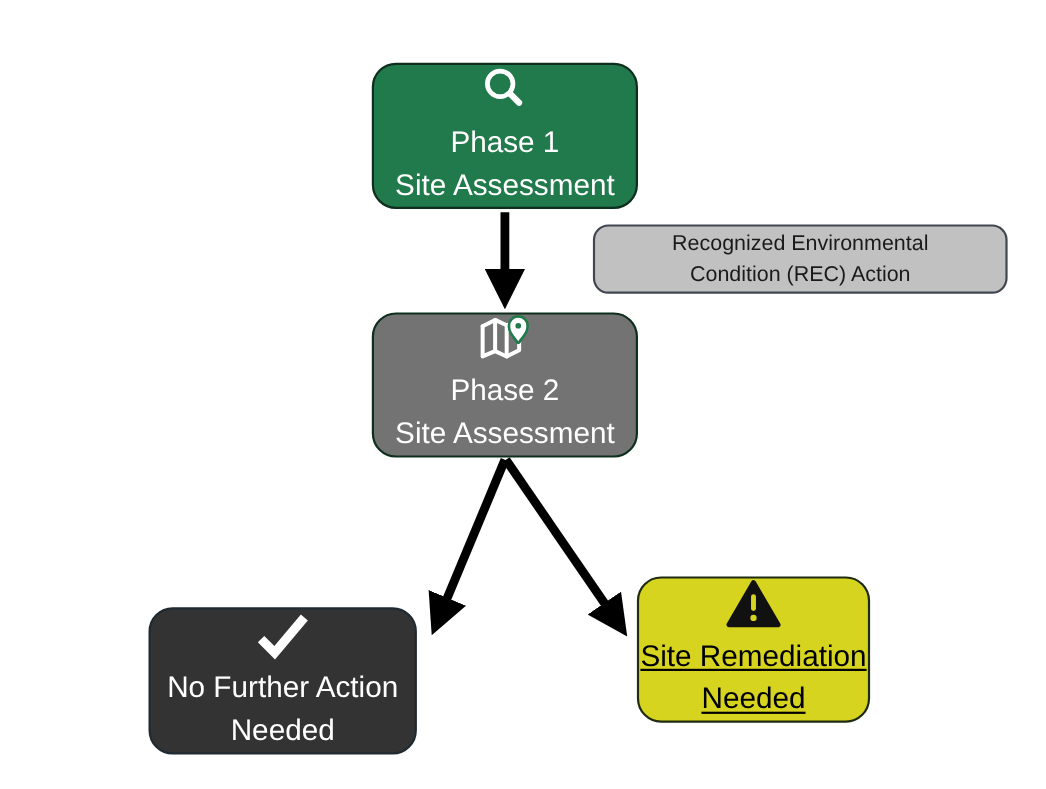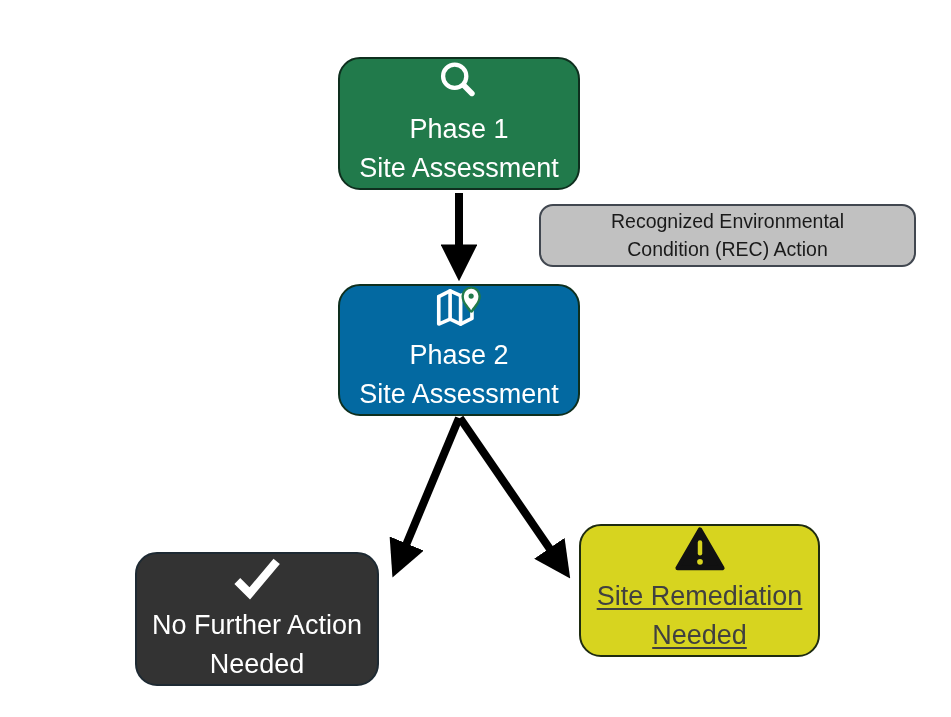--- a/index.html
+++ b/index.html
@@ -35,21 +35,21 @@
     white-space: nowrap;
   }
   #phase1 {
     left: 338px; top: 57px; width: 242px; height: 133px;
     background: #217A4B;
     border: 2.5px solid #0E2F1E;
     color: #FFFFFF;
   }
   #phase2 {
     left: 338px; top: 284px; width: 242px; height: 132px;
-    background: #0369a1;
+    background: #737373;
     border: 2.5px solid #0E2F1E;
     color: #FFFFFF;
   }
   #recLabel {
     position: absolute;
     left: 491px; top: 204px; width: 377px; height: 63px;
     box-sizing: border-box;
     background: #C1C1C1;
     border: 2px solid #414750;
     border-radius: 14px;
@@ -64,24 +64,24 @@
     margin-left: 48px;
   }
   #noAction {
     left: 135px; top: 523px; width: 244px; height: 134px;
     background: #333333;
     border: 2.5px solid #1E2A33;
     color: #FFFFFF;
     margin-top: 29px;
   }
   #remediation {
-    left: 579px; top: 524px; width: 241px; height: 133px;
+    left: 579px; top: 524px; width: 212px; height: 133px;
     background: #D7D41F;
     border: 2.5px solid #1E2B10;
-    color: #404040;
+    color: #000000;
   }
   #remediation .label {
     text-decoration: underline;
     text-underline-offset: 3px;
   }
   .arrow-layer {
     position: absolute;
     left: 0; top: 0;
     width: 951px; height: 717px;
     pointer-events: none;

